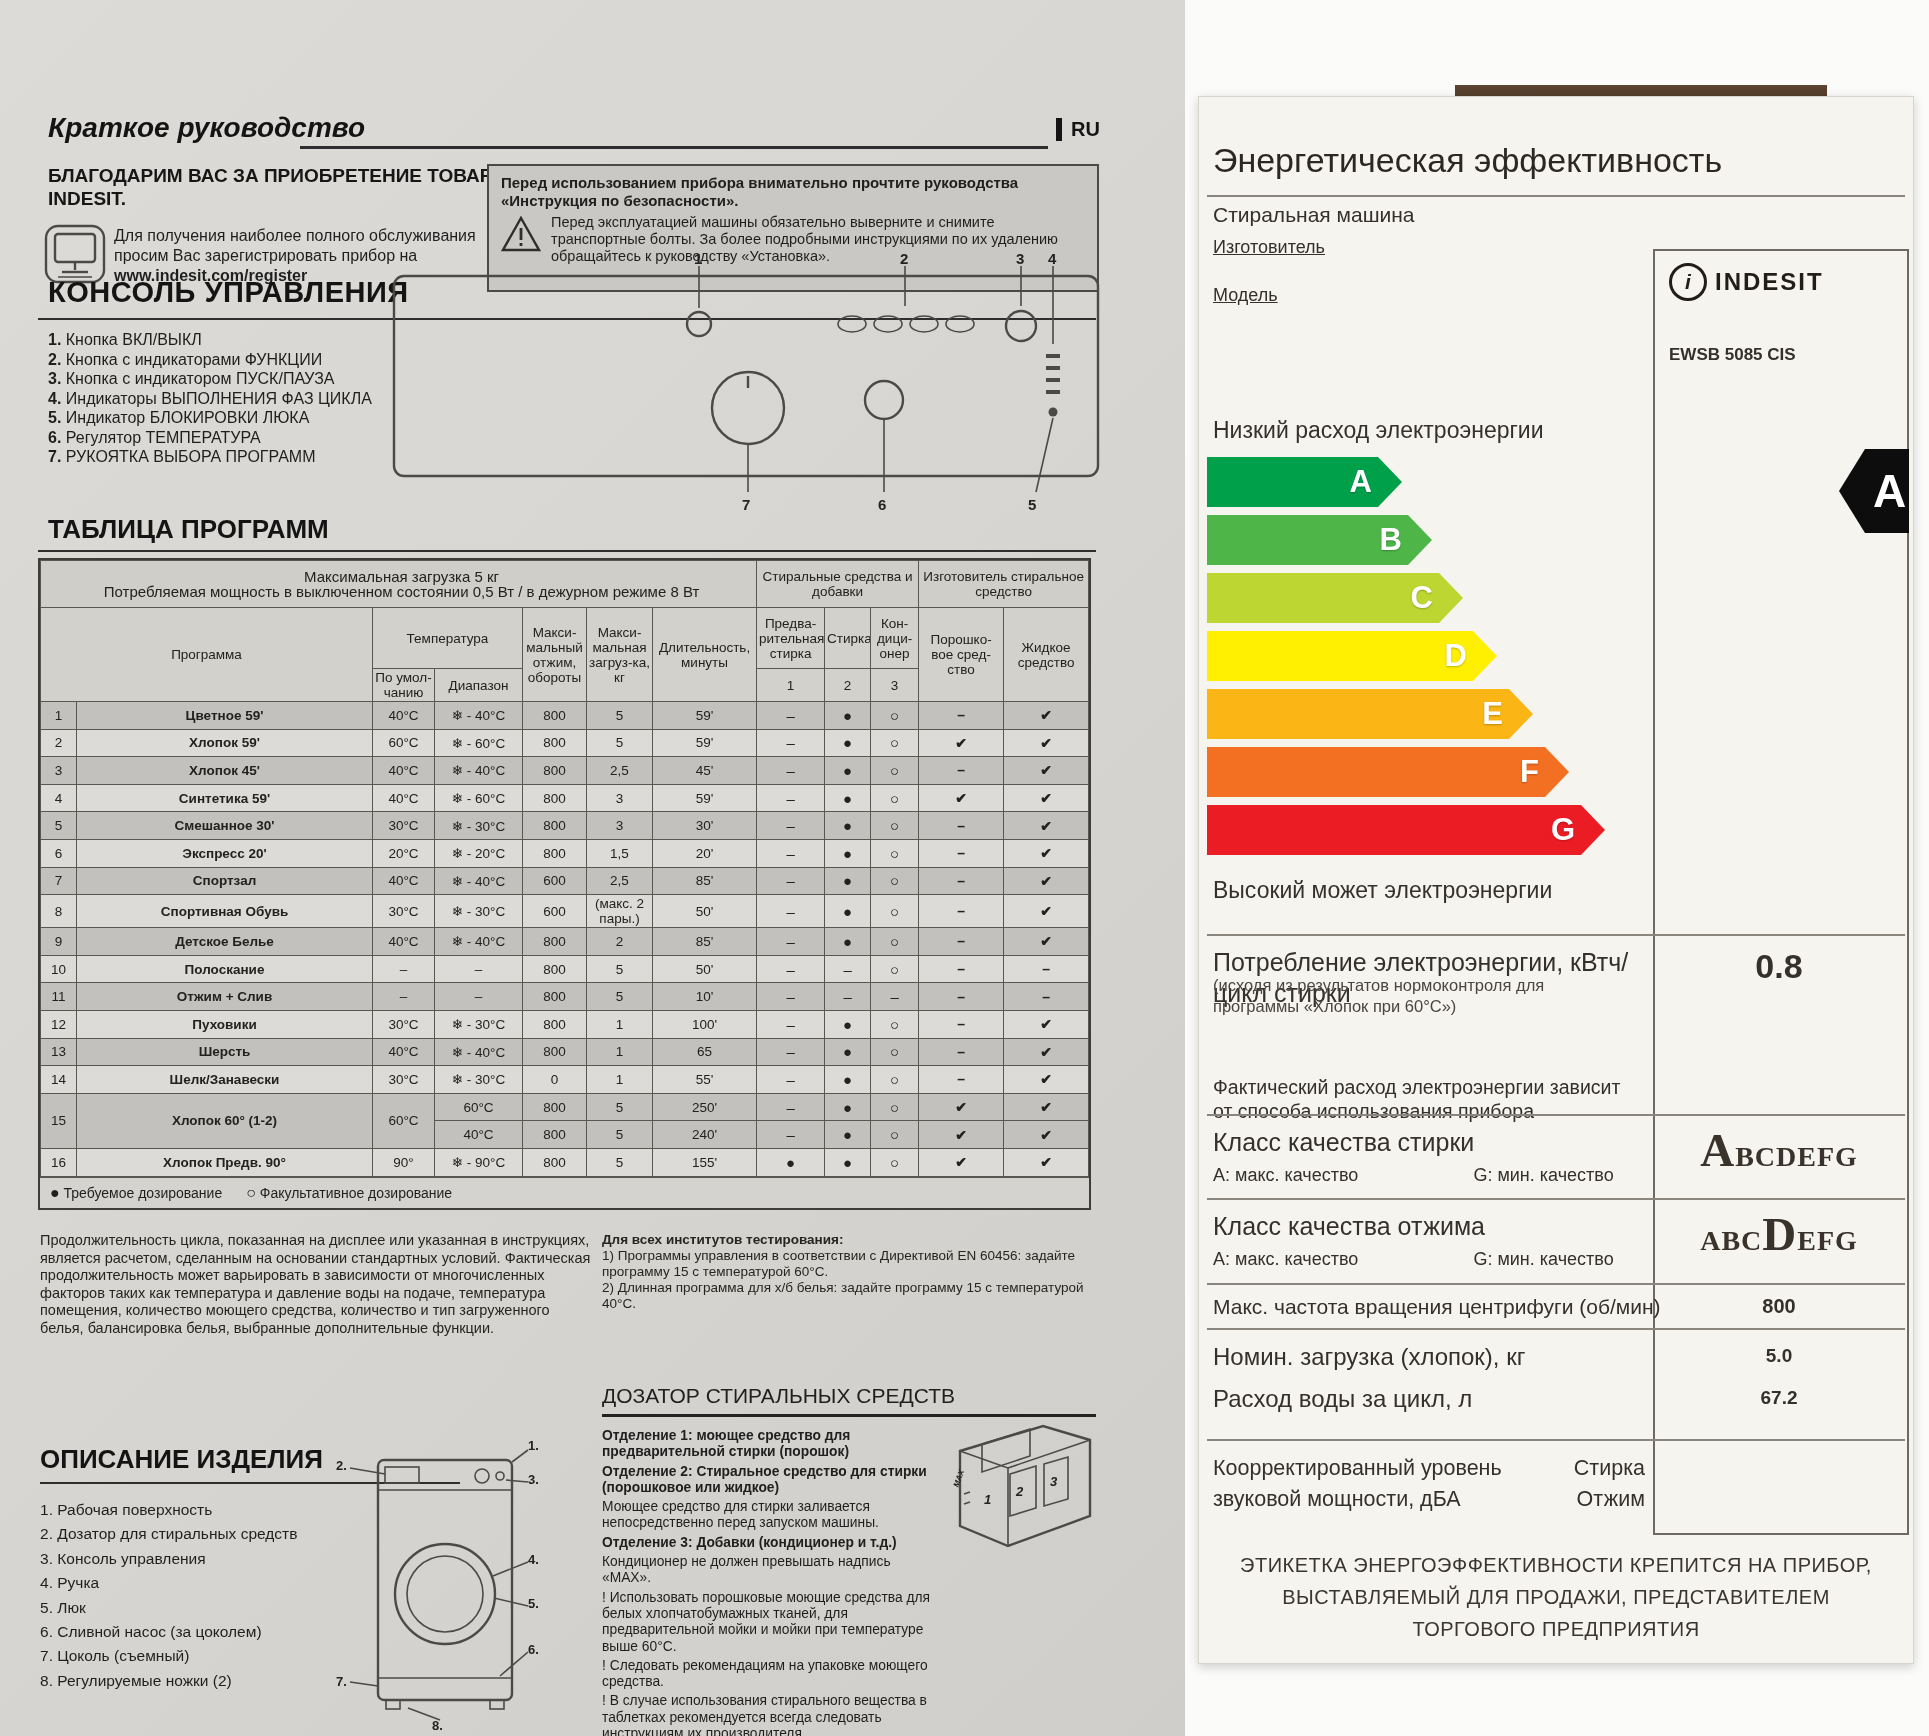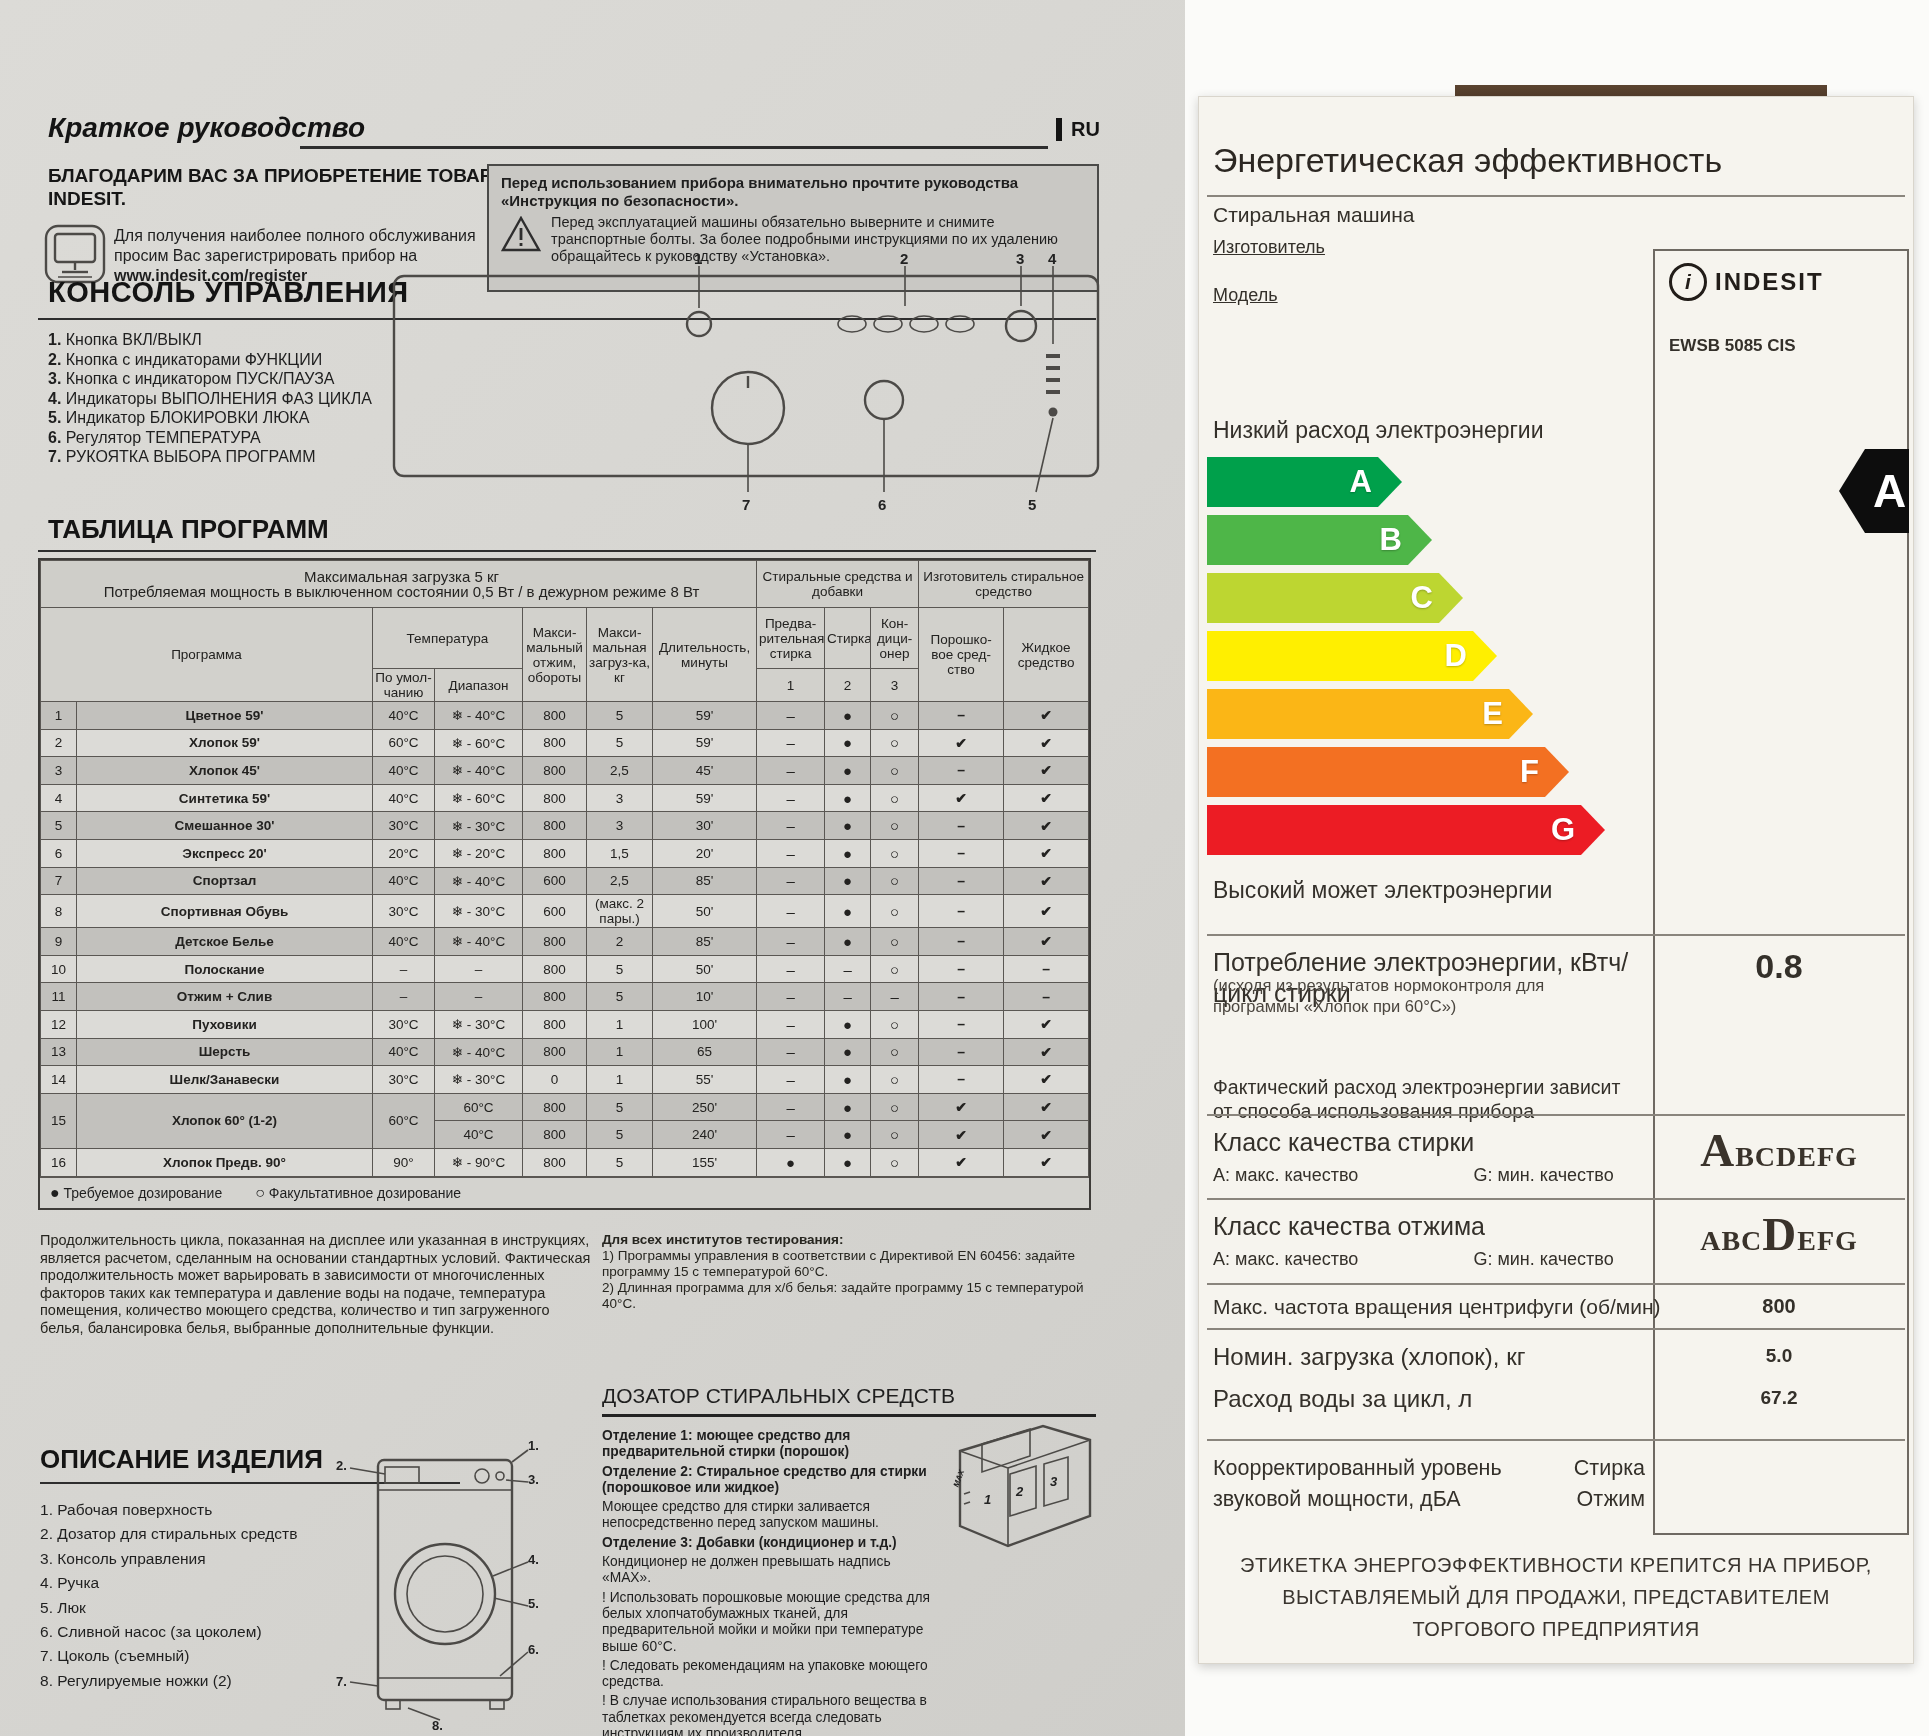--- a/index.html
+++ b/index.html
@@ -35,21 +35,21 @@
   .cap-cell{text-align:center;padding-left:8px !important;font-size:15px;line-height:17px;}
   .ptable thead tr.caprow th{height:44px;background:#cfcec9;}
   .ptable thead tr.h1 th{height:58px;background:#d2d1cc;}
   .ptable thead tr.h2 th{height:24px;background:#d2d1cc;}
   .ptable tbody tr{height:27.6px;}
   tr.rd{background:#c2c1bd;}
   tr.rl{background:#dcdbd7;}
   td.col1{font-weight:700;}
   td.col7,td.col8,td.col9{font-size:15px;}
   td.col10,td.col11{font-size:14px;font-weight:700;}
-  .legend-row{display:flex;gap:33px;align-items:center;padding:6px 10px;font-size:14px;border-top:1px solid #5a5753;}
+  .legend-row{display:flex;gap:24px;align-items:center;padding:6px 10px;font-size:14px;border-top:1px solid #5a5753;}
   .fnote{font-size:14.5px;line-height:17.6px;color:#26251f;}
   .fnote-sm{font-size:13.5px;line-height:16px;color:#26251f;}
   .doz-h{font-size:21px;font-weight:400;border-bottom:3px solid #222;padding-bottom:6px;width:494px;}
   .doz-text p{margin:0 0 3px 0;font-size:13.8px;line-height:16.3px;}
   .doz-text p.b{font-weight:700;}
   .mini-label{position:absolute;font-size:13px;font-weight:700;font-style:italic;color:#222;}
   
   #right-bg{left:1185px;top:0;width:744px;height:1736px;background:#fbfbf9;}
   #elabel{left:1198px;top:96px;width:714px;height:1566px;background:#f6f4ee;
           border:1px solid #d9d5cc;box-shadow:0 3px 10px rgba(0,0,0,.18);color:#34302a;}
@@ -557,21 +557,21 @@
 
     <div class="abs el-row" style="left:14px;top:140px;">Изготовитель</div>
     <div class="abs el-row" style="left:14px;top:188px;">Модель</div>
 
     <div class="vbox" style="left:454px;top:152px;width:252px;height:1282px;"></div>
 
     <div class="abs logo-row" style="left:470px;top:166px;">
       <span class="logo-i">i</span>
       <span class="brand">INDESIT</span>
     </div>
-    <div class="abs" style="left:470px;top:239px;font-size:17px;font-weight:700;">EWSB 5085 CIS</div>
+    <div class="abs" style="left:470px;top:248px;font-size:17px;font-weight:700;">EWSB 5085 CIS</div>
 
     <div class="abs el-sec" style="left:14px;top:318px;font-size:23px;">Низкий расход электроэнергии</div>
 
     <div class="abs" style="left:8px;top:360px;width:440px;">
         <div class="arrow" style="width: 195px; background: rgb(0, 160, 75);">
           <span>A</span>
         </div>
         <div class="arrow" style="width: 225px; background: rgb(78, 182, 72);">
           <span>B</span>
         </div>

